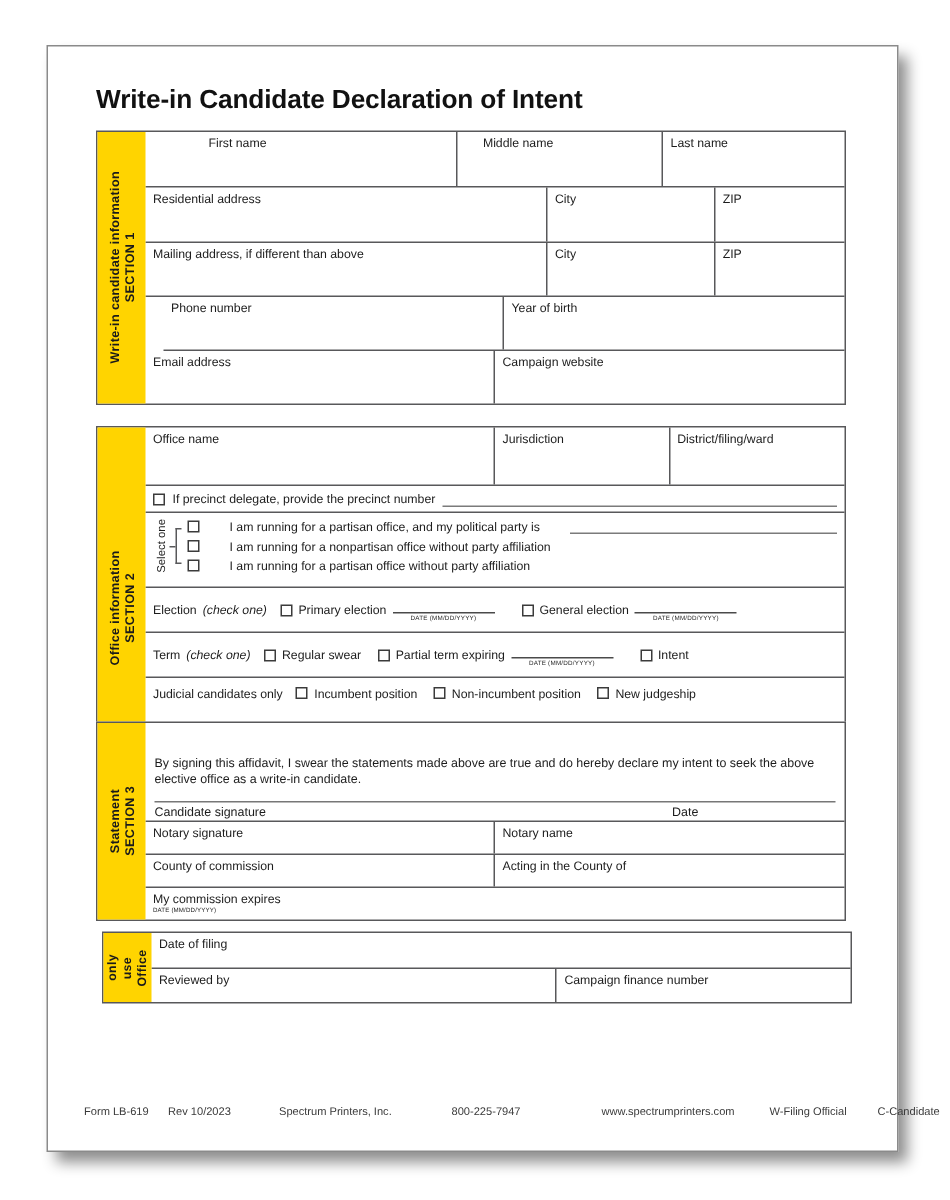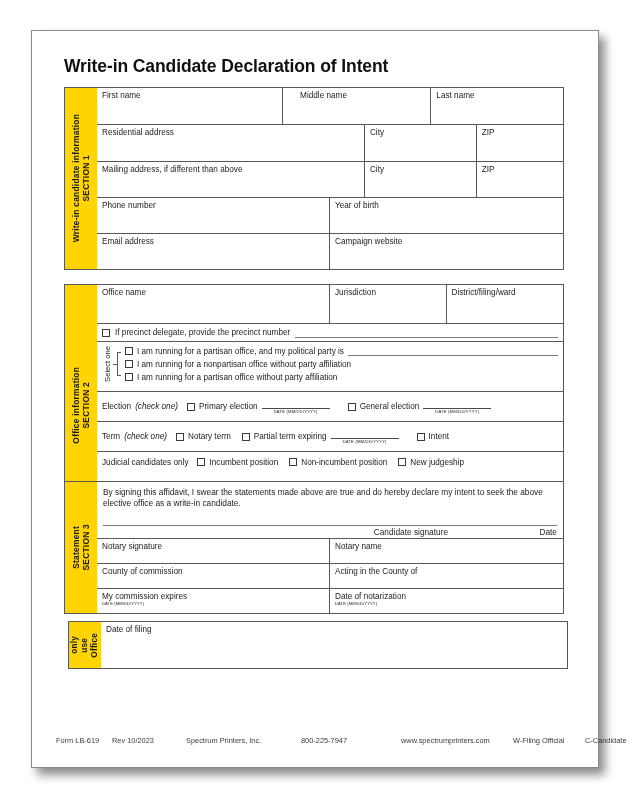--- a/index.html
+++ b/index.html
@@ -215,21 +215,21 @@
     flex: 1 1 auto;
     display: flex;
     flex-direction: column;
     justify-content: space-between;
     gap: 2px;
     min-width: 0;
   }
   .opt {
     display: flex;
     align-items: center;
-    gap: 4px;
+    gap: 20px;
     font-size: 8.2px;
     color: #1c1c1c;
     white-space: nowrap;
   }
 
   
   .stmt-text {
     padding: 5px 7px 0 6px;
     font-size: 8.3px;
     line-height: 1.35;
@@ -237,21 +237,21 @@
   }
   .sig-row {
     display: flex;
     align-items: flex-end;
     padding: 0 6px 1px 6px;
     gap: 0;
   }
   .sig-col {
     display: flex;
     flex-direction: column;
-    align-items: flex-end;
+    align-items: flex-start;
   }
   .sig-col .ln {
     width: 100%;
     border-bottom: 1px solid #777;
     height: 2px;
   }
   .sig-col .cap {
     font-size: 8.3px;
     color: #1c1c1c;
     margin-top: 1px;
@@ -278,21 +278,21 @@
 
     <div class="section" style="left:32px; top:56px; width:500px; height:183px;">
       <div class="tab">
         <div class="tab-stack">
           <div class="vtext">SECTION 1</div>
           <div class="vtext">Write-in candidate information</div>
         </div>
       </div>
       <div class="body">
 
-        <div class="row" style="height:37px;">
+        <div class="row" style="height:37px;padding-left:37px;">
           <div class="cell" style="width:41%;">
             <span class="lbl">First name</span>
           </div>
           <div class="cell" style="width:30%;margin-left:12px;">
             <span class="lbl">Middle name</span>
           </div>
           <div class="cell" style="width:29%;">
             <span class="lbl">Last name</span>
           </div>
         </div>
@@ -314,21 +314,21 @@
             <span class="lbl">Mailing address, if different than above</span>
           </div>
           <div class="cell" style="width:24%;">
             <span class="lbl">City</span>
           </div>
           <div class="cell" style="width:18.5%;">
             <span class="lbl">ZIP</span>
           </div>
         </div>
 
-        <div class="row" style="height:36px;">
+        <div class="row" style="height:36px;margin-left:12px;">
           <div class="cell" style="width:50%;">
             <span class="lbl">Phone number</span>
           </div>
           <div class="cell" style="width:50%;">
             <span class="lbl">Year of birth</span>
           </div>
         </div>
 
         <div class="row" style="height:36px;">
           <div class="cell" style="width:50%;">
@@ -421,21 +421,21 @@
             </div>
           </div>
         </div>
 
         <div class="row" style="height:29px;">
           <div class="cell" style="width:100%; padding:0;">
             <div class="inline-row" style="gap:4px; align-items:center;">
               <span>Term</span>
               <span class="ital">(check one)</span>
               <span class="cb" style="margin-left:5px;"></span>
-              <span>Notary term</span>
+              <span>Regular swear</span>
               <span class="cb" style="margin-left:7px;"></span>
               <span>Partial term expiring</span>
               <span class="dateline">
                 <span class="ln" style="width:68px;"></span>
                 <span class="cap">DATE (MM/DD/YYYY)</span>
               </span>
               <span class="cb" style="margin-left:14px;"></span>
               <span>Intent</span>
             </div>
           </div>
@@ -460,21 +460,21 @@
 
     <div class="section" style="left:32px; top:450px; width:500px; height:133px;">
       <div class="tab">
         <div class="tab-stack">
           <div class="vtext">SECTION 3</div>
           <div class="vtext">Statement</div>
         </div>
       </div>
       <div class="body">
 
-        <div class="row" style="height:58px; flex-direction:column;">
+        <div class="row" style="height:58px; flex-direction:column;margin-top:16px;">
           <div class="stmt-text">By signing this affidavit, I swear the statements made above are true and do hereby declare my intent to seek the above elective office as a write-in candidate.</div>
           <div class="sig-row" style="margin-top:auto;">
             <div class="sig-col" style="width:76%;">
               <span class="ln"></span>
               <span class="cap">Candidate signature</span>
             </div>
             <div class="sig-col" style="width:24%;">
               <span class="ln"></span>
               <span class="cap">Date</span>
             </div>
@@ -495,24 +495,20 @@
             <span class="lbl">County of commission</span>
           </div>
           <div class="cell" style="width:50%;">
             <span class="lbl">Acting in the County of</span>
           </div>
         </div>
 
         <div class="row" style="height:25px;">
           <div class="cell" style="width:50%;">
             <span class="lbl">My commission expires</span>
-            <span class="sublbl">DATE (MM/DD/YYYY)</span>
-          </div>
-          <div class="cell" style="width:50%;">
-            <span class="lbl">Date of notarization</span>
             <span class="sublbl">DATE (MM/DD/YYYY)</span>
           </div>
         </div>
 
       </div>
     </div>
 
     <div class="section" style="left:36px; top:590px; width:500px; height:48px;">
       <div class="tab">
         <div class="tab-stack" style="gap:2px;">
@@ -522,20 +518,28 @@
         </div>
       </div>
       <div class="body">
 
         <div class="row" style="height:24px;">
           <div class="cell" style="width:58%;">
             <span class="lbl">Date of filing</span>
           </div>
         </div>
 
+        <div class="row" style="height:24px;">
+          <div class="cell" style="width:58%;">
+            <span class="lbl">Reviewed by</span>
+          </div>
+          <div class="cell" style="width:42%;">
+            <span class="lbl">Campaign finance number</span>
+          </div>
+        </div>
 
       </div>
     </div>
 
     <div class="footer">
       <span style="width:56px;">Form LB-619</span>
       <span style="width:74px;">Rev 10/2023</span>
       <span style="width:115px;">Spectrum Printers, Inc.</span>
       <span style="width:100px;">800-225-7947</span>
       <span style="width:112px;">www.spectrumprinters.com</span>

